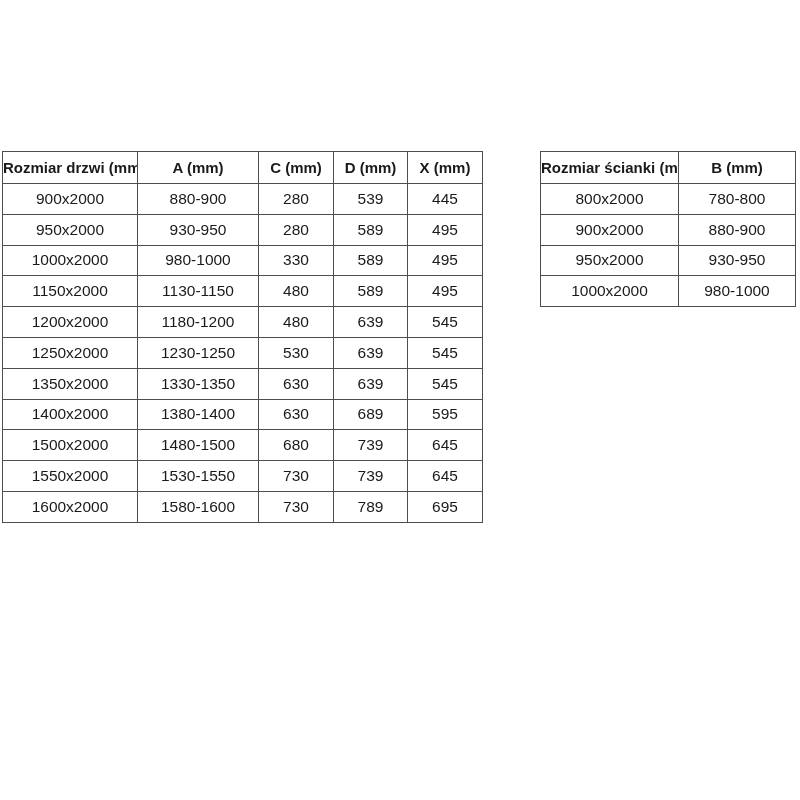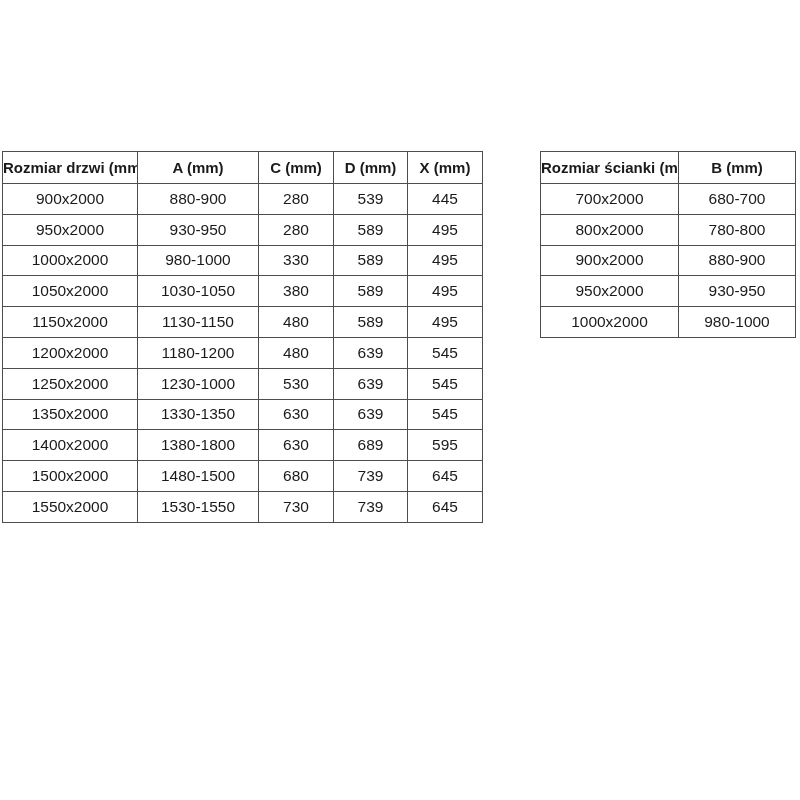--- a/index.html
+++ b/index.html
@@ -91,94 +91,90 @@
           <td>495</td>
         </tr>
         <tr>
           <td>1000x2000</td>
           <td>980-1000</td>
           <td>330</td>
           <td>589</td>
           <td>495</td>
         </tr>
         <tr>
-          <td>1050x2000</td>
-          <td>1030-1050</td>
-          <td>380</td>
-          <td>589</td>
-          <td>495</td>
-        </tr>
-        <tr>
           <td>1150x2000</td>
           <td>1130-1150</td>
           <td>480</td>
           <td>589</td>
           <td>495</td>
         </tr>
         <tr>
           <td>1200x2000</td>
           <td>1180-1200</td>
           <td>480</td>
           <td>639</td>
           <td>545</td>
         </tr>
         <tr>
           <td>1250x2000</td>
-          <td>1230-1000</td>
+          <td>1230-1250</td>
           <td>530</td>
           <td>639</td>
           <td>545</td>
         </tr>
         <tr>
           <td>1350x2000</td>
           <td>1330-1350</td>
           <td>630</td>
           <td>639</td>
           <td>545</td>
         </tr>
         <tr>
           <td>1400x2000</td>
-          <td>1380-1800</td>
+          <td>1380-1400</td>
           <td>630</td>
           <td>689</td>
           <td>595</td>
         </tr>
         <tr>
           <td>1500x2000</td>
           <td>1480-1500</td>
           <td>680</td>
           <td>739</td>
           <td>645</td>
         </tr>
         <tr>
           <td>1550x2000</td>
           <td>1530-1550</td>
           <td>730</td>
           <td>739</td>
           <td>645</td>
         </tr>
+        <tr>
+          <td>1600x2000</td>
+          <td>1580-1600</td>
+          <td>730</td>
+          <td>789</td>
+          <td>695</td>
+        </tr>
       </tbody>
   </table>
 
   <table class="spec" id="wall-table">
     <colgroup>
         <col style="width: 138px;">
         <col style="width: 117px;">
       </colgroup>
     <thead>
         <tr>
           <th>Rozmiar ścianki (mm)</th>
           <th>B (mm)</th>
         </tr>
       </thead>
     <tbody>
-        <tr>
-          <td>700x2000</td>
-          <td>680-700</td>
-        </tr>
         <tr>
           <td>800x2000</td>
           <td>780-800</td>
         </tr>
         <tr>
           <td>900x2000</td>
           <td>880-900</td>
         </tr>
         <tr>
           <td>950x2000</td>

